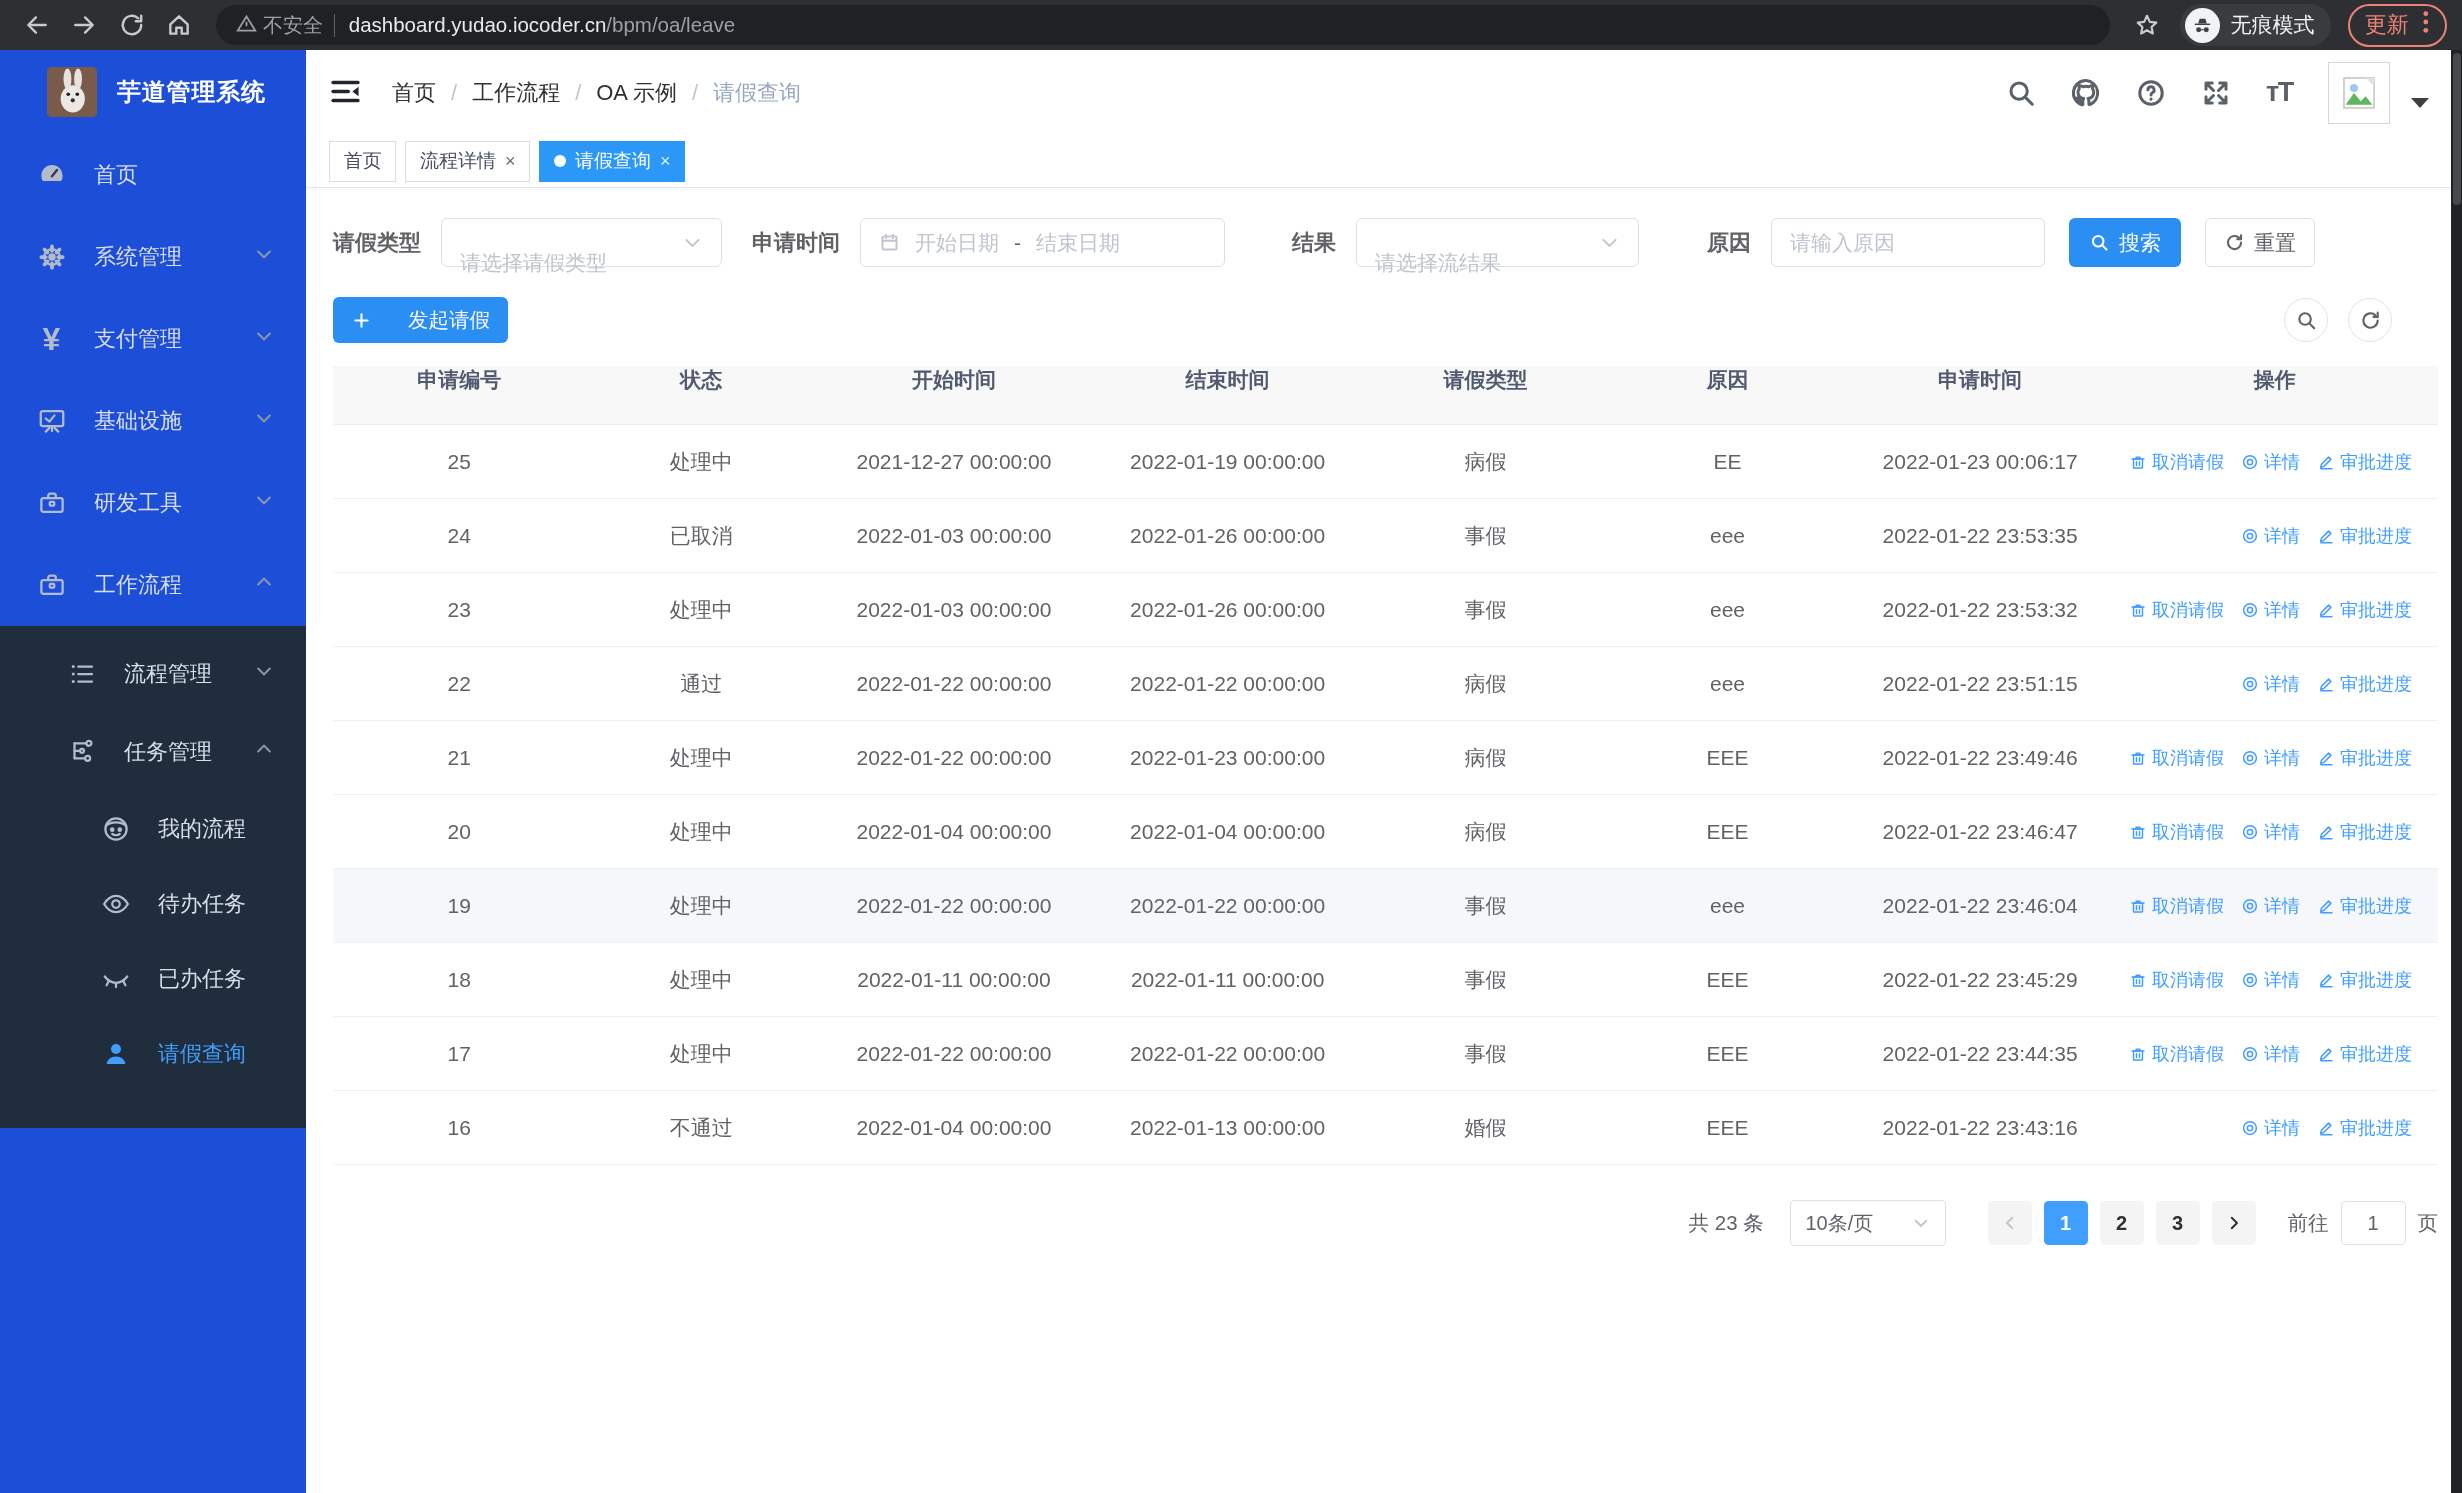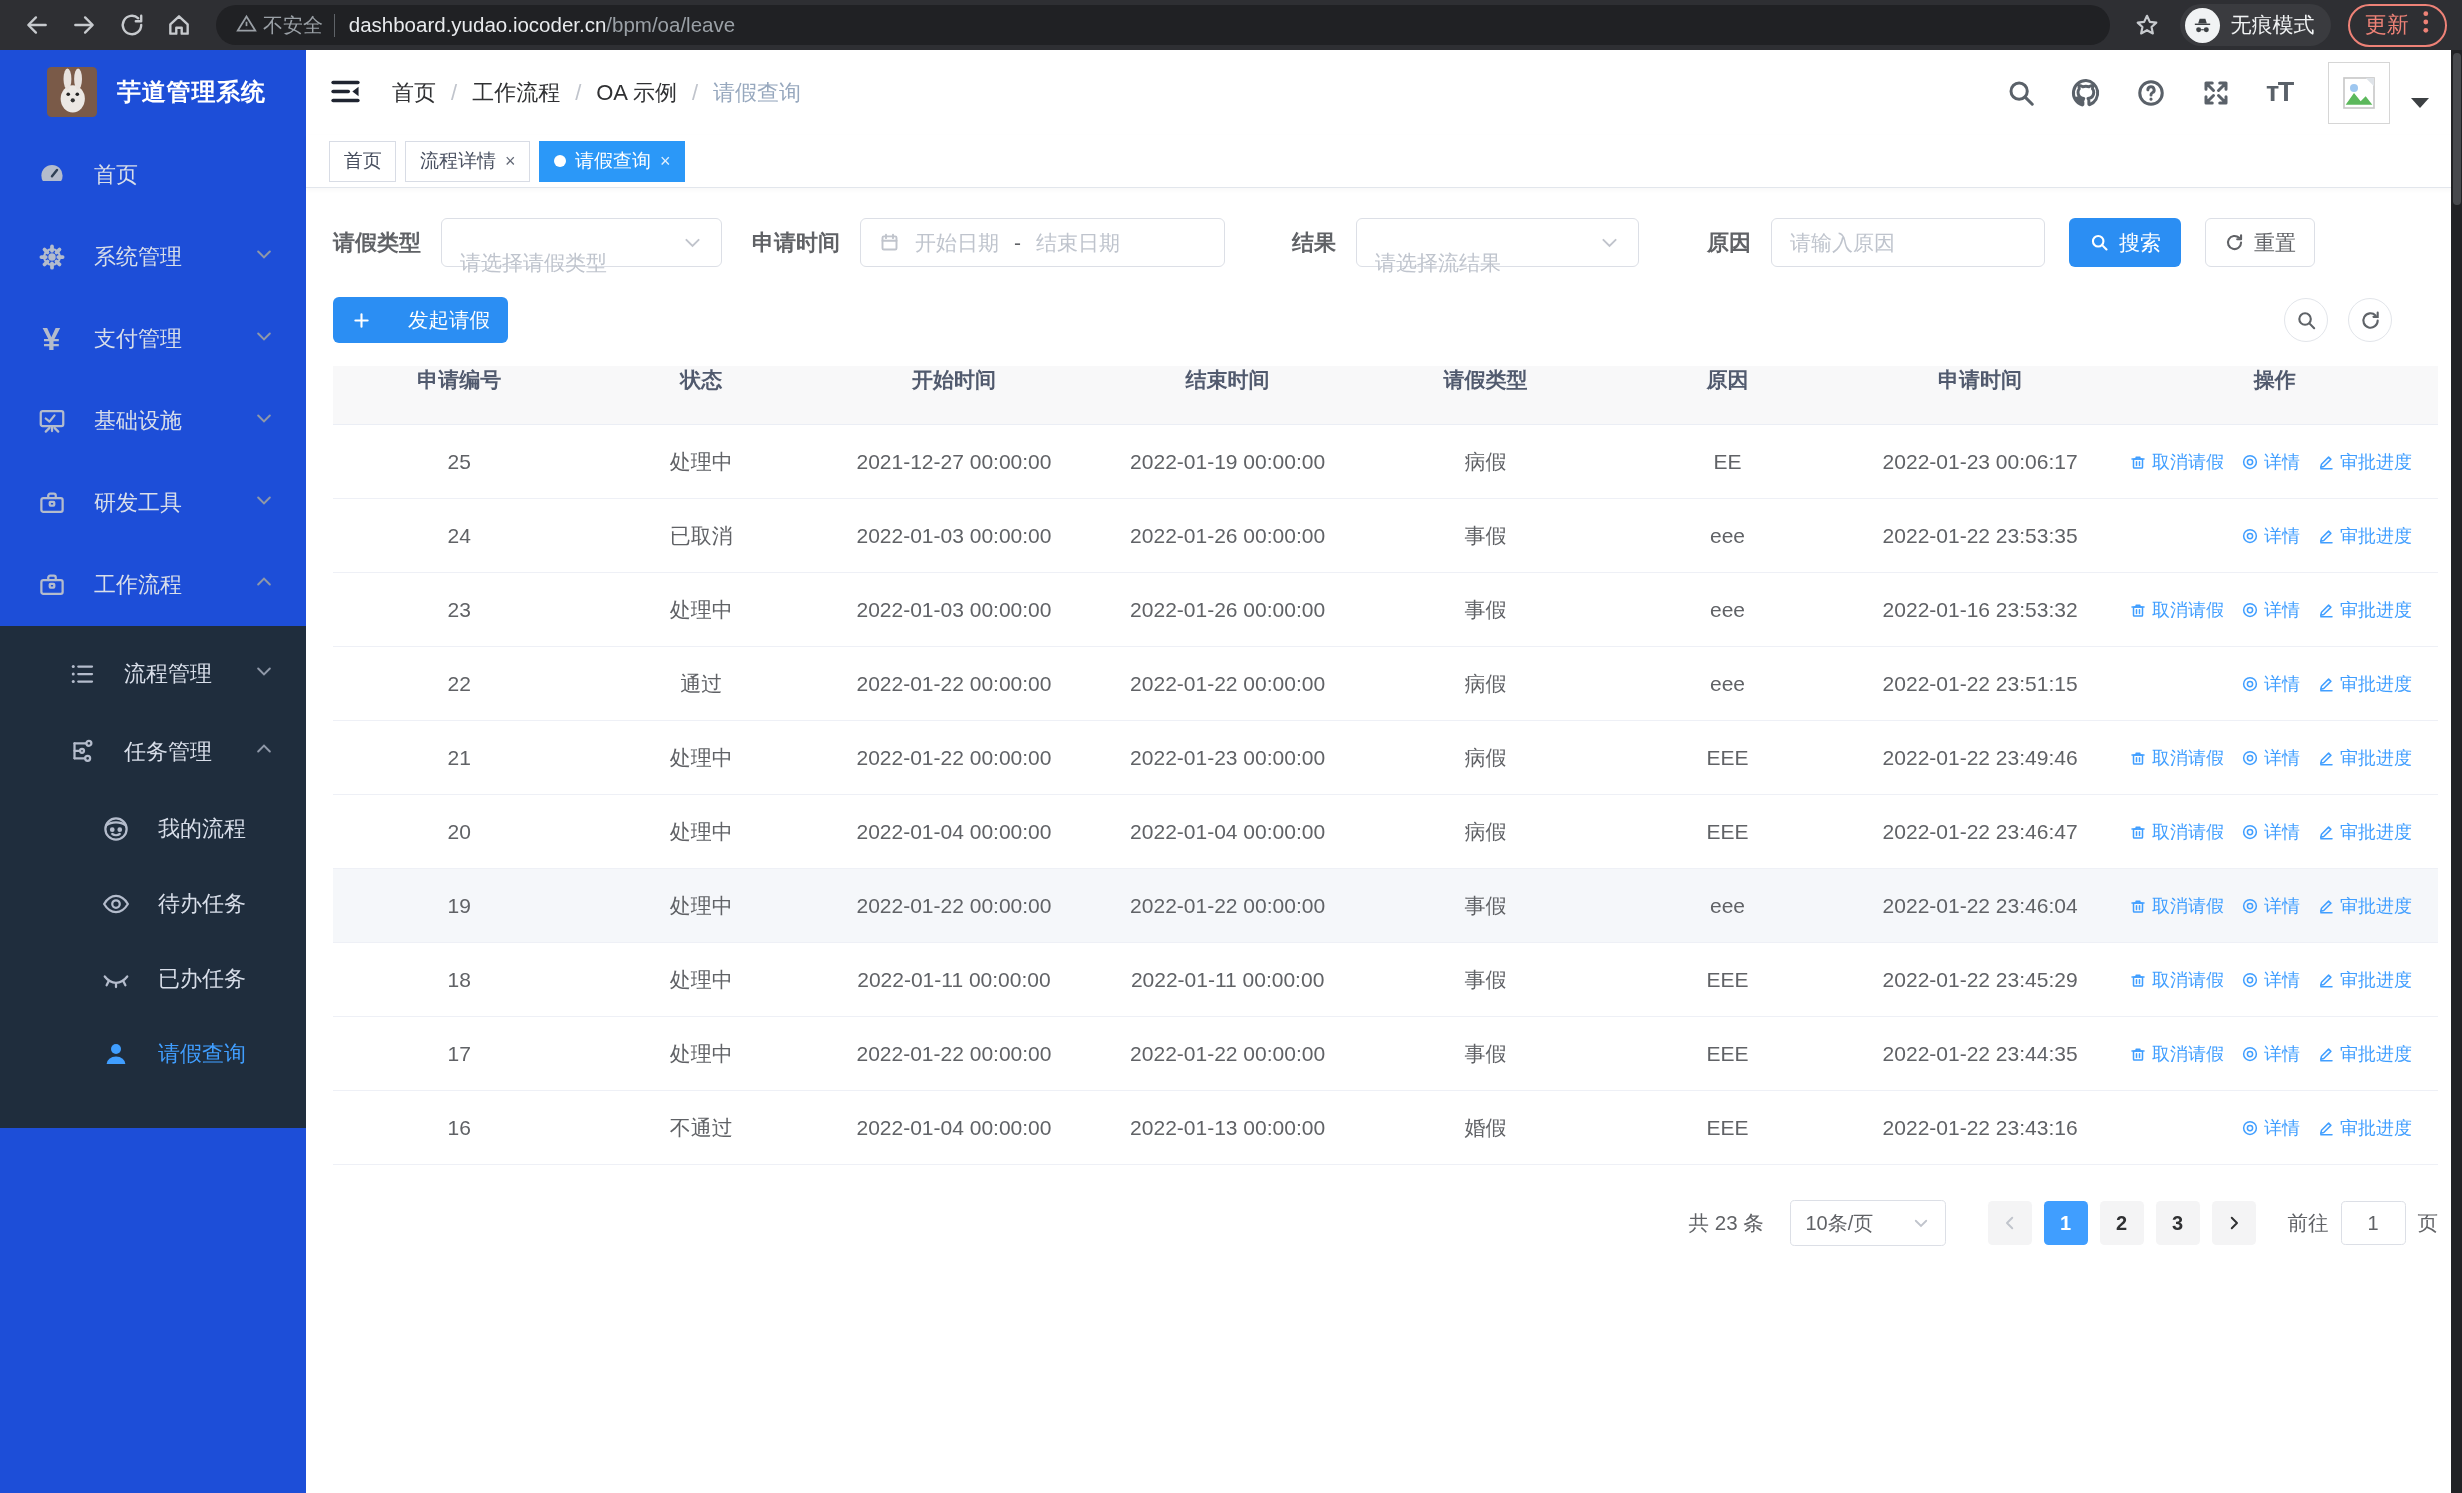--- a/index.html
+++ b/index.html
@@ -581,21 +581,21 @@
                 </span>
               </div>
             </div>
             <div class="trow">
               <div class="tcell c0">23</div>
               <div class="tcell c1">处理中</div>
               <div class="tcell c2">2022-01-03 00:00:00</div>
               <div class="tcell c3">2022-01-26 00:00:00</div>
               <div class="tcell c4">事假</div>
               <div class="tcell c5">eee</div>
-              <div class="tcell c6">2022-01-16 23:53:32</div>
+              <div class="tcell c6">2022-01-22 23:53:32</div>
               <div class="tcell c7 actions-cell">
                 <span class="alink">
                   <svg viewBox="0 0 24 24">
                     <rect x="6" y="8" width="12" height="12" rx="1"></rect>
                     <line x1="4" y1="8" x2="20" y2="8"></line>
                     <path d="M9.5 8 V5.5 h5 V8"></path>
                     <line x1="10" y1="11.5" x2="10" y2="16.5"></line>
                     <line x1="14" y1="11.5" x2="14" y2="16.5"></line>
                   </svg>
                   <span>取消请假</span>

